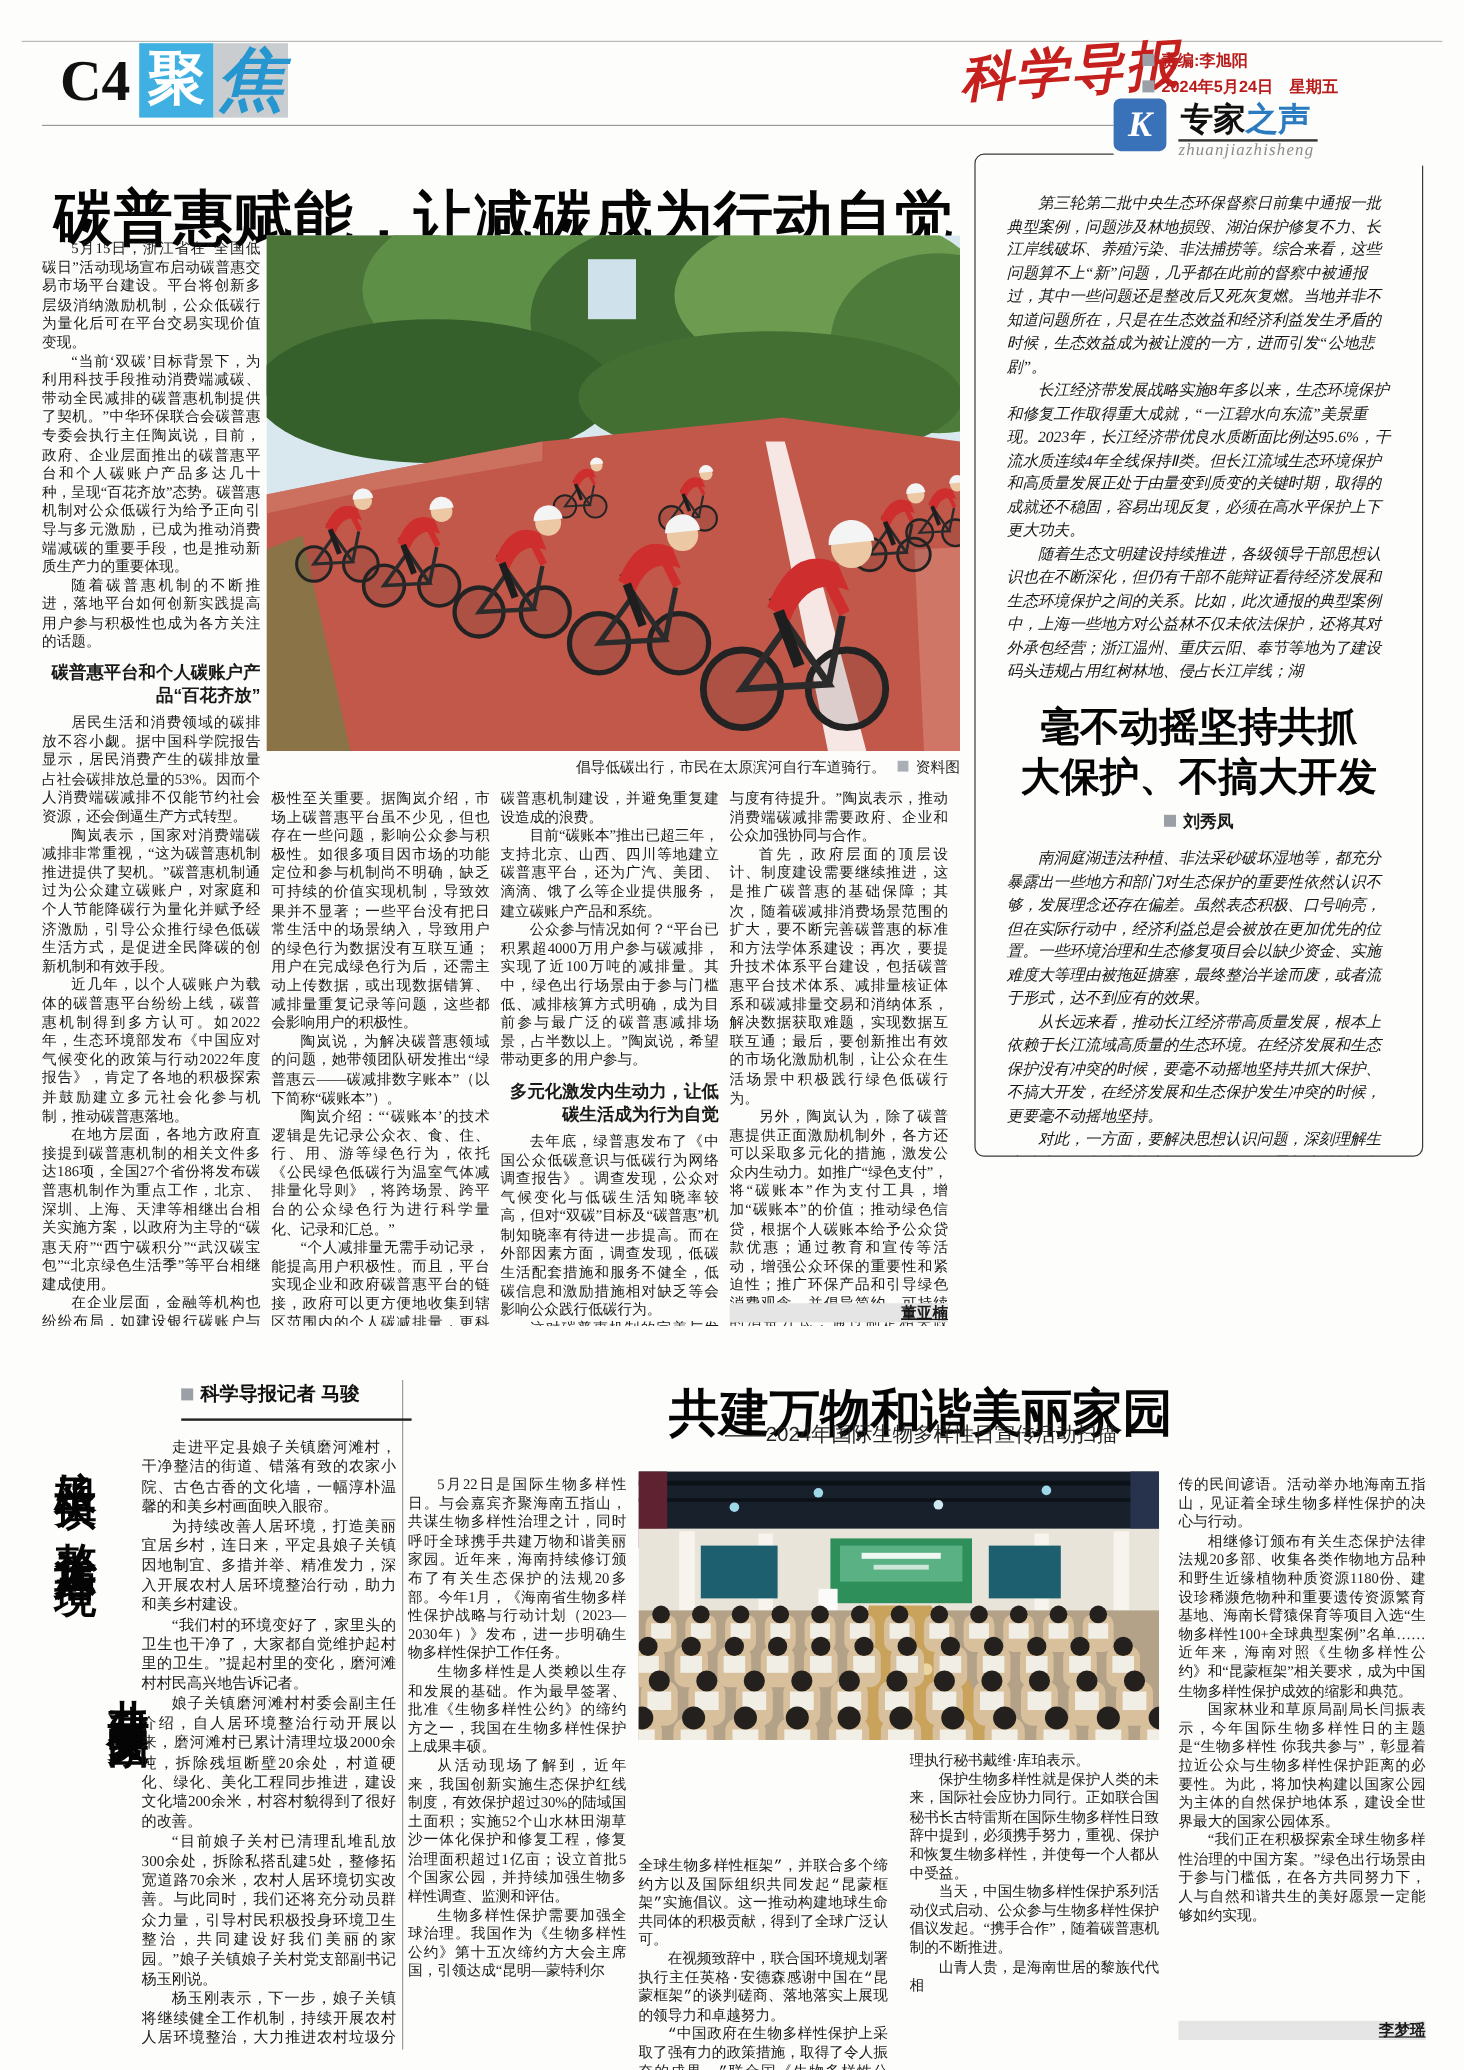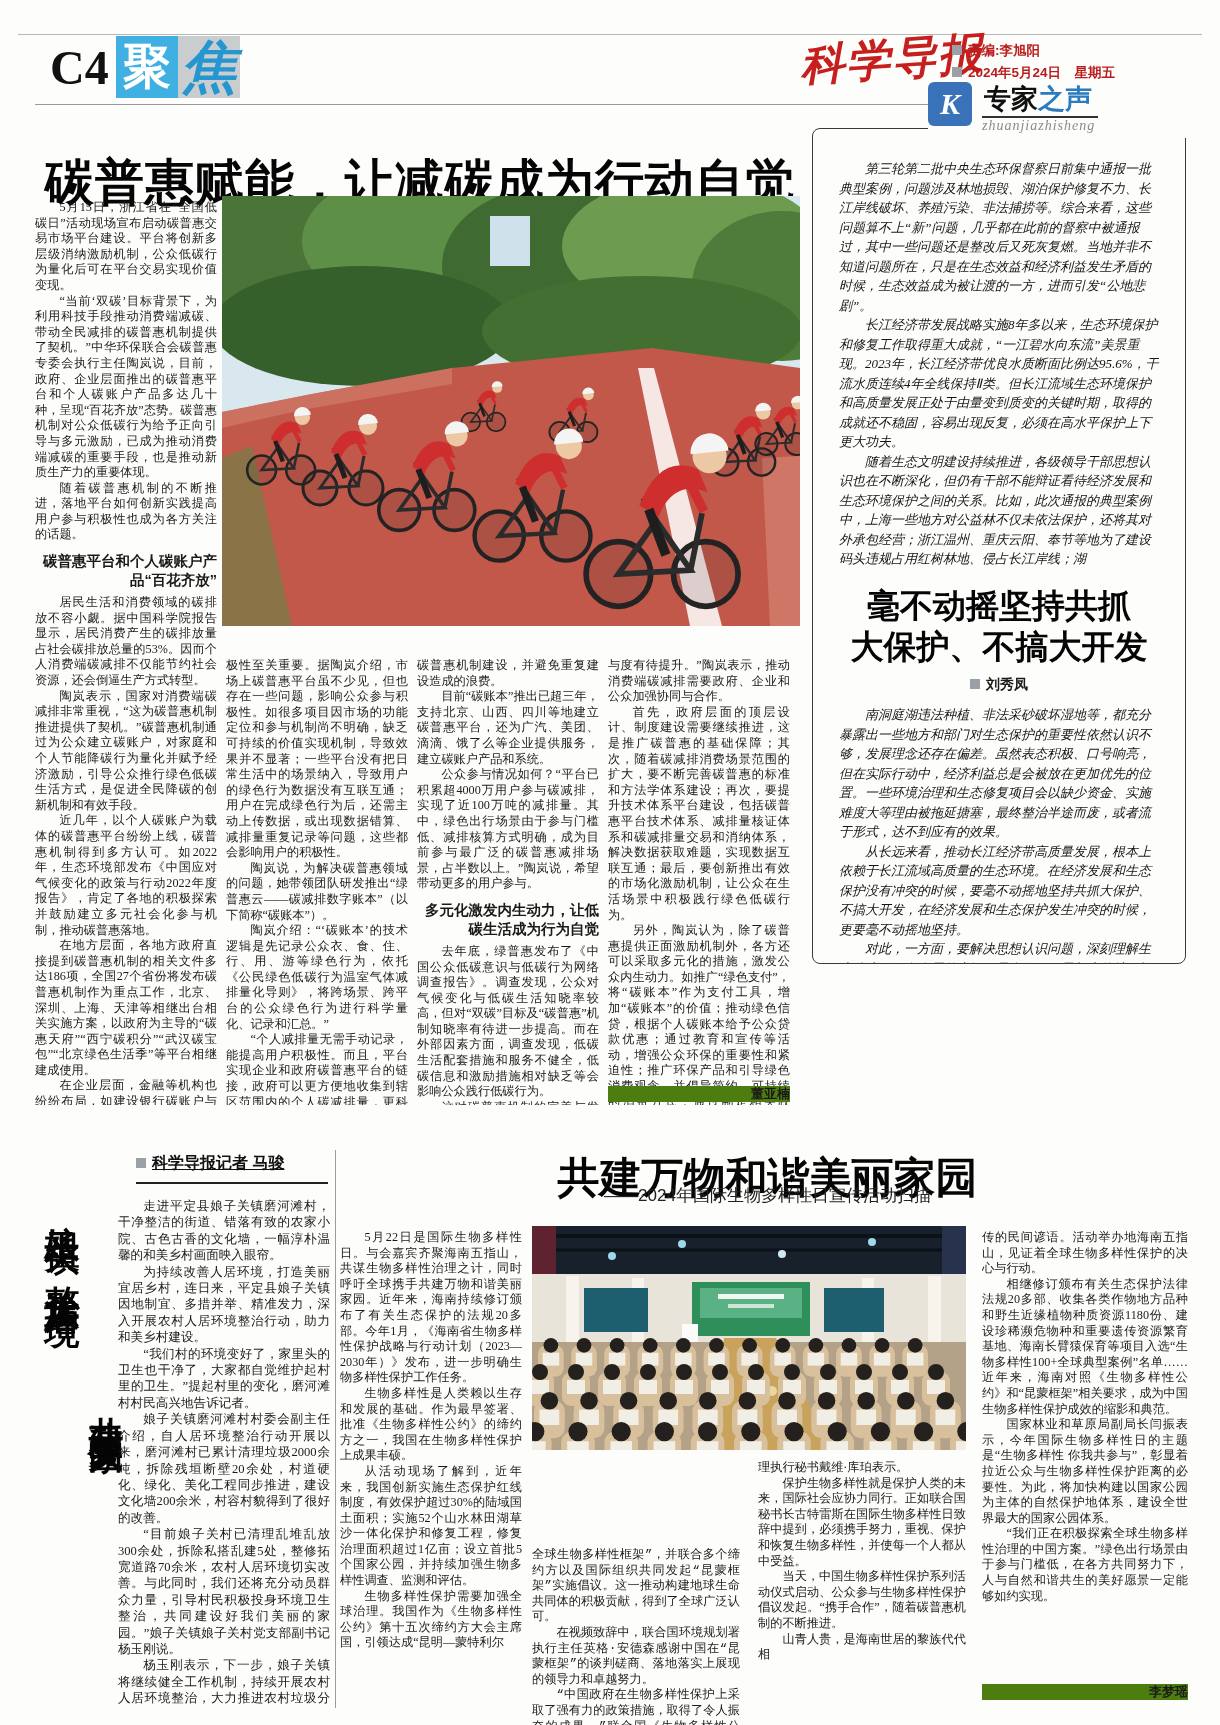--- a/index.html
+++ b/index.html
@@ -25,41 +25,41 @@
   .ncol{position:absolute;font-size:12.2px;line-height:15.6px;text-align:justify;overflow:hidden;}
   .ncol p{margin:0;text-indent:2em;}
   .ncol p.cont{text-indent:0;}
   .ncol h4{font-family:"Liberation Sans",sans-serif;font-weight:700;font-size:14.5px;
            line-height:19px;margin:9px 0 5px;text-indent:0;text-align:right;}
   .photo-frame{overflow:hidden;}
   .caption{left:222px;top:631px;width:578px;text-align:right;
      font:12.3px/16px "Liberation Sans",sans-serif;color:#222;}
   .caption .credit{margin-left:10px;}
   .caption .sq{width:9px;height:9px;background:#a9afb5;}
-  .sig{font:700 13px/16px "Liberation Sans",sans-serif;text-align:right;background:#4d7c0f;}
+  .sig{font:700 13px/16px "Liberation Sans",sans-serif;text-align:right;background:#e5e5e5;text-decoration:underline;}
   
   .kbox{left:812px;top:128px;width:374px;height:836px;border:1.5px solid #3a3a3a;
         border-radius:8px;box-sizing:border-box;padding:30px 26px 12px;overflow:hidden;}
   .kcol p{margin:0;text-indent:2em;font-style:italic;font-size:13px;line-height:19.5px;color:#141414;}
   .klogo{left:928px;top:82px;width:262px;height:56px;background:#fdfdfb;display:flex;align-items:flex-start;}
   .ksquare{width:44px;height:44px;background:#3a72b9;border-radius:6px;color:#fff;
            font:italic 700 30px/44px "Liberation Serif",serif;text-align:center;margin-right:10px;}
   .ktitlewrap{border-bottom:2px solid #333;padding:2px 6px 2px 2px;}
   .ktitle{font:900 27px/30px "Liberation Serif",serif;color:#101010;white-space:nowrap;}
   .ktitle .blue{color:#2b7bc0;}
   .kpinyin{font:italic 14px/16px "Liberation Serif",serif;color:#8b8b8b;letter-spacing:1px;}
   .kheadline{text-align:center;font:900 33px/1.25 "Liberation Sans",sans-serif;
              margin:16px 0 8px;color:#050505;}
   .kbyline{text-align:center;font:700 14px/18px "Liberation Sans",sans-serif;margin:4px 0 12px;}
   
   .vsep{left:335px;top:1150px;width:1px;height:558px;background:#9c9c9c;}
   .vtitle{font:900 35px/44px "Liberation Sans",sans-serif;writing-mode:vertical-rl;
           text-orientation:upright;letter-spacing:5px;color:#050505;}
-  .vbyline{left:136px;top:1153px;width:192px;font:700 16px/20px "Liberation Sans",sans-serif;
-           border-bottom:2px solid #222;padding-bottom:9px;color:#111;text-decoration:underline;}
+  .vbyline{left:151px;top:1153px;width:192px;font:700 16px/20px "Liberation Sans",sans-serif;
+           border-bottom:2px solid #222;padding-bottom:9px;color:#111;}
   .bio-headline{left:345px;top:1118px;width:845px;text-align:center;
      font:900 42px/1.2 "Liberation Sans",sans-serif;color:#050505;}
   .bio-subtitle{left:345px;top:1185px;width:845px;text-align:center;
      font:17px/22px "Liberation Sans",sans-serif;color:#222;}
 </style>
 </head>
 <body>
 
 <div class="page">
 
@@ -123,20 +123,23 @@
       <use href="#cyc" transform="translate(352,212) scale(0.6)"></use>
       <use href="#cyc" transform="translate(262,204) scale(0.55)"></use>
       <use href="#cyc" transform="translate(522,234) scale(0.8)"></use>
       <use href="#cyc" transform="translate(560,222) scale(0.65)"></use>
       <use href="#cyc" transform="translate(60,240) scale(0.85)"></use>
       <use href="#cyc" transform="translate(122,252) scale(1.0)"></use>
       <use href="#cyc" transform="translate(206,266) scale(1.2)"></use>
       <use href="#cyc" transform="translate(312,282) scale(1.45)"></use>
       <use href="#cyc" transform="translate(442,302) scale(1.9)"></use>
     </svg>
+  </div>
+  <div class="abs caption">
+    <span>倡导低碳出行，市民在太原滨河自行车道骑行。</span><span class="credit"><span class="sq"></span><span>资料图</span></span>
   </div>
 
   <div class="abs ncol" style="left:226px;top:658px;width:182px;height:447px;">
       <p class="cont">极性至关重要。据陶岚介绍，市场上碳普惠平台虽不少见，但也存在一些问题，影响公众参与积极性。如很多项目因市场的功能定位和参与机制尚不明确，缺乏可持续的价值实现机制，导致效果并不显著；一些平台没有把日常生活中的场景纳入，导致用户的绿色行为数据没有互联互通；用户在完成绿色行为后，还需主动上传数据，或出现数据错算、减排量重复记录等问题，这些都会影响用户的积极性。</p>
       <p>陶岚说，为解决碳普惠领域的问题，她带领团队研发推出“绿普惠云——碳减排数字账本”（以下简称“碳账本”）。</p>
       <p>陶岚介绍：“‘碳账本’的技术逻辑是先记录公众衣、食、住、行、用、游等绿色行为，依托《公民绿色低碳行为温室气体减排量化导则》，将跨场景、跨平台的公众绿色行为进行科学量化、记录和汇总。”</p>
       <p>“个人减排量无需手动记录，能提高用户积极性。而且，平台实现企业和政府碳普惠平台的链接，政府可以更方便地收集到辖区范围内的个人碳减排量，更科学地制定地方节能减排政策，最终形成政府、企业、个人三本碳账。”陶岚表示，“碳账本”把政府、企业、金融机构各种有效的资源及生产要素，以数字化的方式汇集起来，推动各参与方形成合力，系统化、体系化推进</p>
     </div>
   <div class="abs ncol" style="left:417px;top:658px;width:182px;height:447px;">
       <p class="cont">碳普惠机制建设，并避免重复建设造成的浪费。</p>

